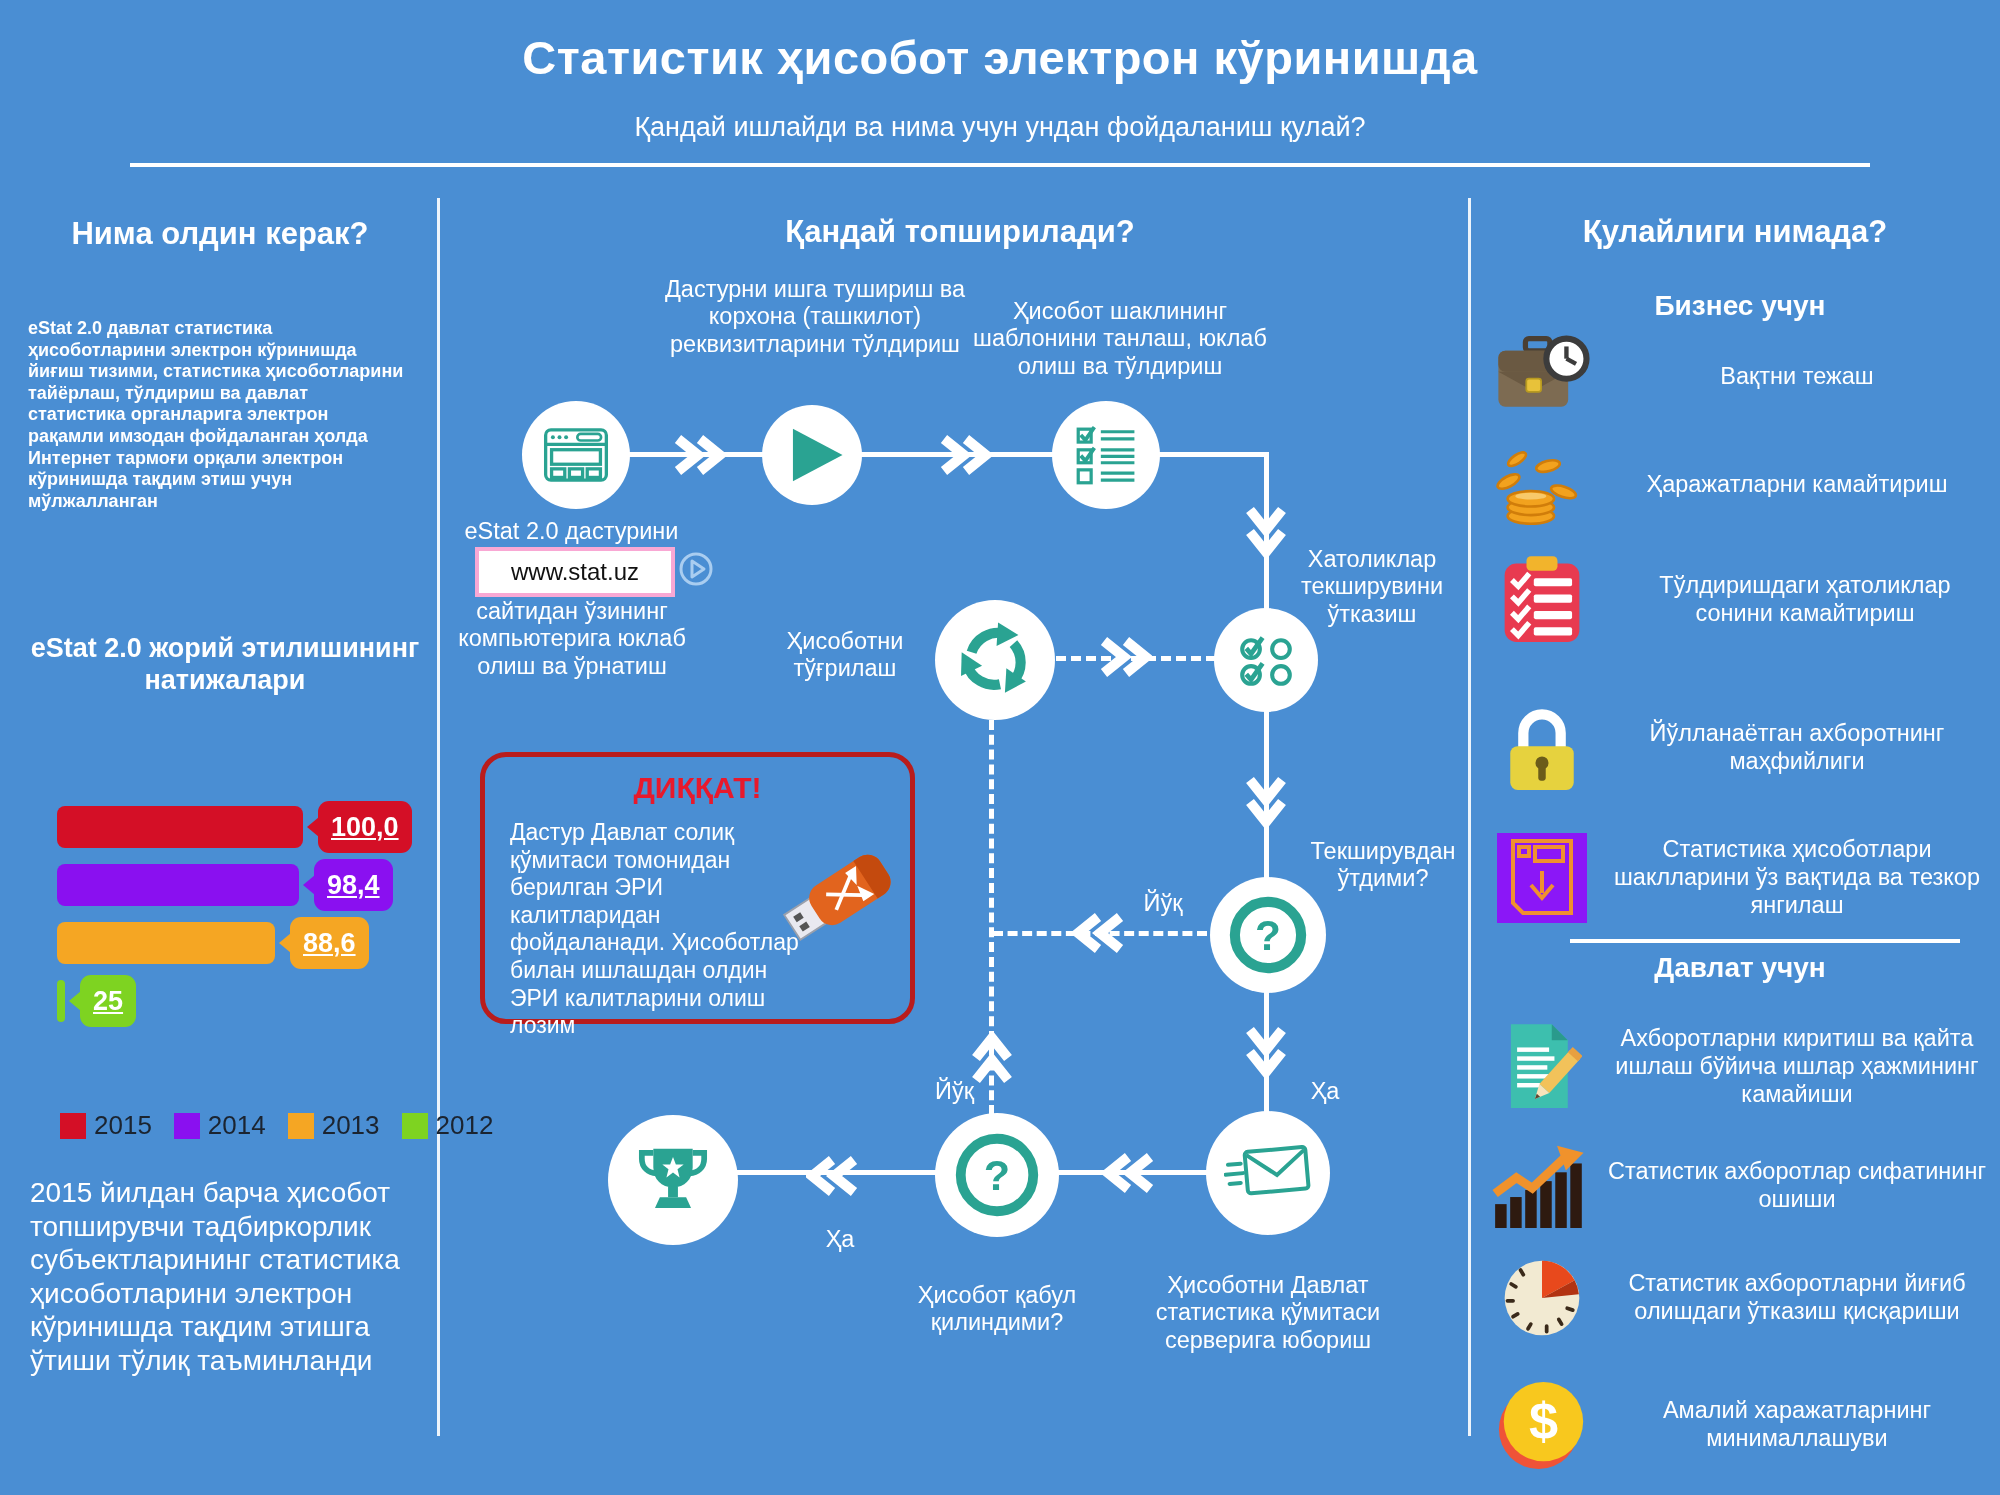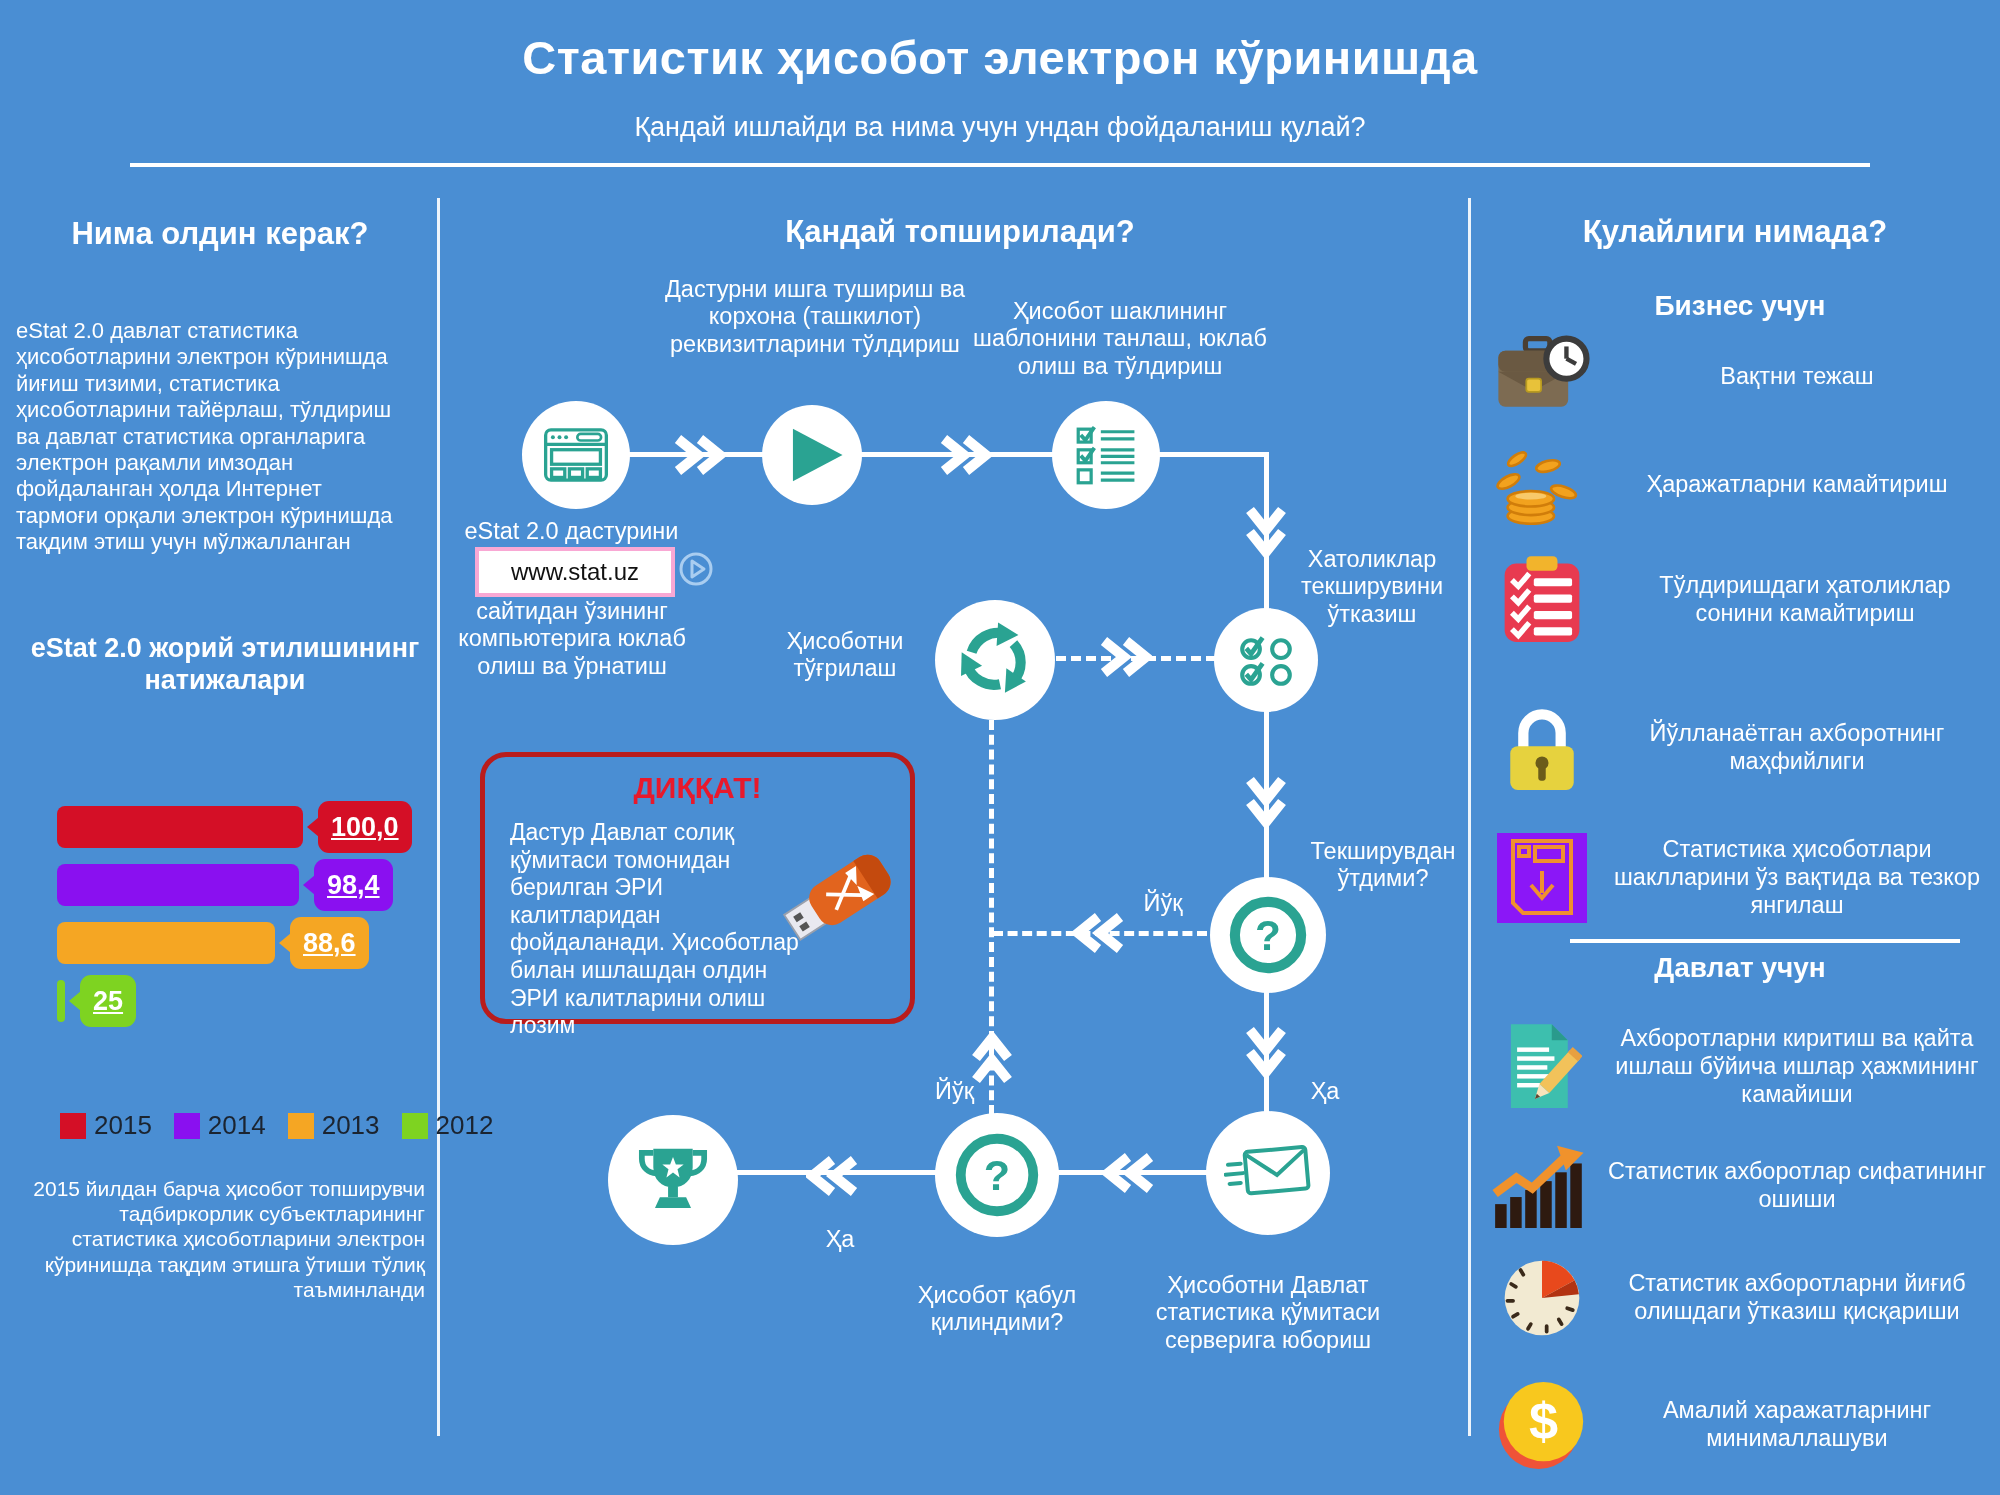--- a/index.html
+++ b/index.html
@@ -13,32 +13,32 @@
   .subtitle{top:112px;left:0;width:100%;font-size:27px;}
   .hrule{top:163px;left:130px;width:1740px;height:4px;background:#fff;}
 
   
   .sep{top:198px;width:3px;height:1238px;background:rgba(255,255,255,.9);}
   .sep.l{left:437px}.sep.r{left:1468px}
 
   .col-head{font-size:31px;font-weight:bold;text-align:center;}
 
   
-  .left-intro{left:16px;top:318px;width:380px;font-size:22px;line-height:1.2;}
+  .left-intro{left:28px;top:318px;width:380px;font-size:18px;line-height:1.2;font-weight:bold;}
   .chart-title{left:25px;top:633px;width:400px;font-size:27px;font-weight:bold;line-height:1.18;text-align:center;}
   .bars{left:57px;top:806px;width:370px;display:flex;flex-direction:column;gap:16px;text-decoration:underline;}
   .bar-row{display:flex;align-items:center;height:42px;}
   .bar{height:42px;border-radius:8px;}
   .bubble{position:relative;margin-left:15px;height:52px;border-radius:11px;display:flex;align-items:center;justify-content:center;padding:0 13px;font-size:27px;font-weight:bold;}
   .bubble .tri{position:absolute;left:-11px;top:50%;transform:translateY(-50%);width:0;height:0;
                border-top:10px solid transparent;border-bottom:10px solid transparent;border-right:12px solid #000;}
   .legend{left:60px;top:1110px;display:flex;align-items:center;gap:22px;}
   .legend-item{display:flex;align-items:center;gap:8px;color:#1b2430;font-size:26px;}
   .legend-item .sq{width:26px;height:26px;}
-  .left-outro{left:30px;top:1176px;width:395px;font-size:21px;line-height:1.2;text-align:right;}
+  .left-outro{left:30px;top:1176px;width:395px;font-size:28px;line-height:1.2;}
 
   
   .line{background:#fff;}
   .dash-h{border-top:5px dashed #fff;}
   .dash-v{border-left:5px dashed #fff;}
   .node{background:#fff;border-radius:50%;display:flex;align-items:center;justify-content:center;}
   .flabel{font-size:23.5px;line-height:1.17;text-align:center;}
   .chev{width:52px;height:40px;}
   .chev path{stroke:#fff;stroke-width:10;fill:none;}
   .chev.down{transform:rotate(90deg);}

